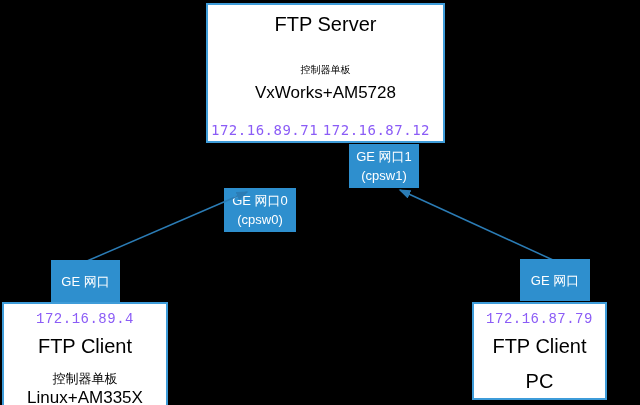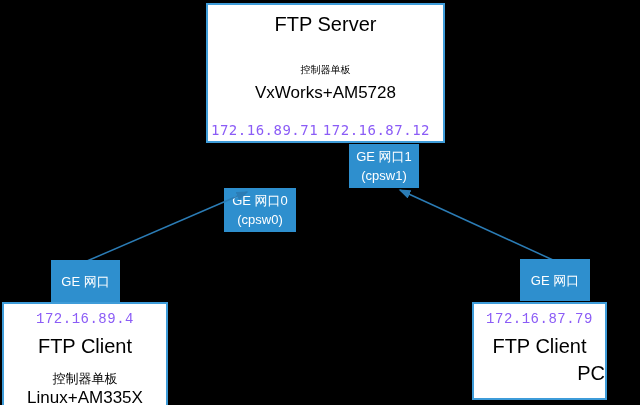--- a/index.html
+++ b/index.html
@@ -52,21 +52,21 @@
   .port-cpsw0 { left: 224px; top: 144px; width: 72px; height: 44px; margin-top: 44px; }
   .port-cpsw1 { left: 349px; top: 144px; width: 70px; height: 44px; }
   .ge-left    { left: 51px;  top: 260px; width: 69px; height: 42px; }
   .ge-right   { left: 520px; top: 259px; width: 70px; height: 42px; }
   .client-left-box  { left: 2px;   top: 302px; width: 166px; height: 106px; }
   .client-right-box { left: 472px; top: 302px; width: 135px; height: 98px; }
   .client-ip    { top: 7px; font-family: Liberation Mono, monospace; }
   .client-title { top: 31px; font-size: 20px; }
   .client-board { top: 66px; font-size: 13px; }
   .client-os    { top: 84px; font-size: 17px; }
-  .client-dev   { top: 58px; font-size: 20px; text-align: right; }
+  .client-dev   { top: 66px; font-size: 20px; }
   .edges {
     position: absolute; left: 0; top: 0;
     width: 640px; height: 405px;
     pointer-events: none;
   }
 </style>
 </head>
 <body>
 
 <div class="stage">

